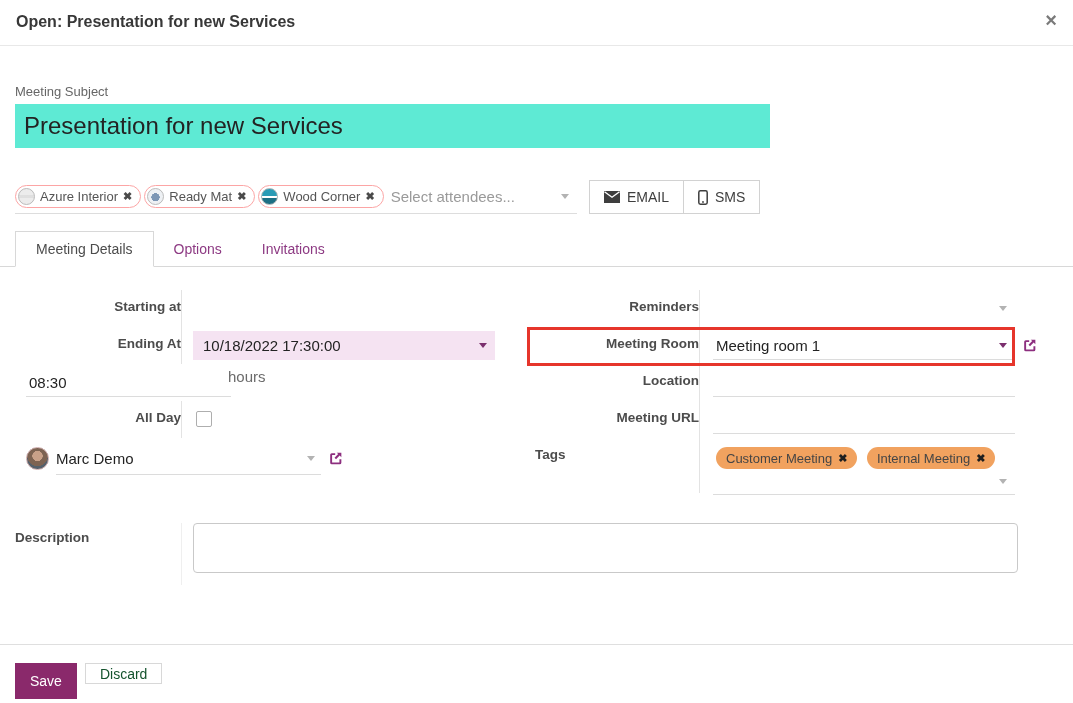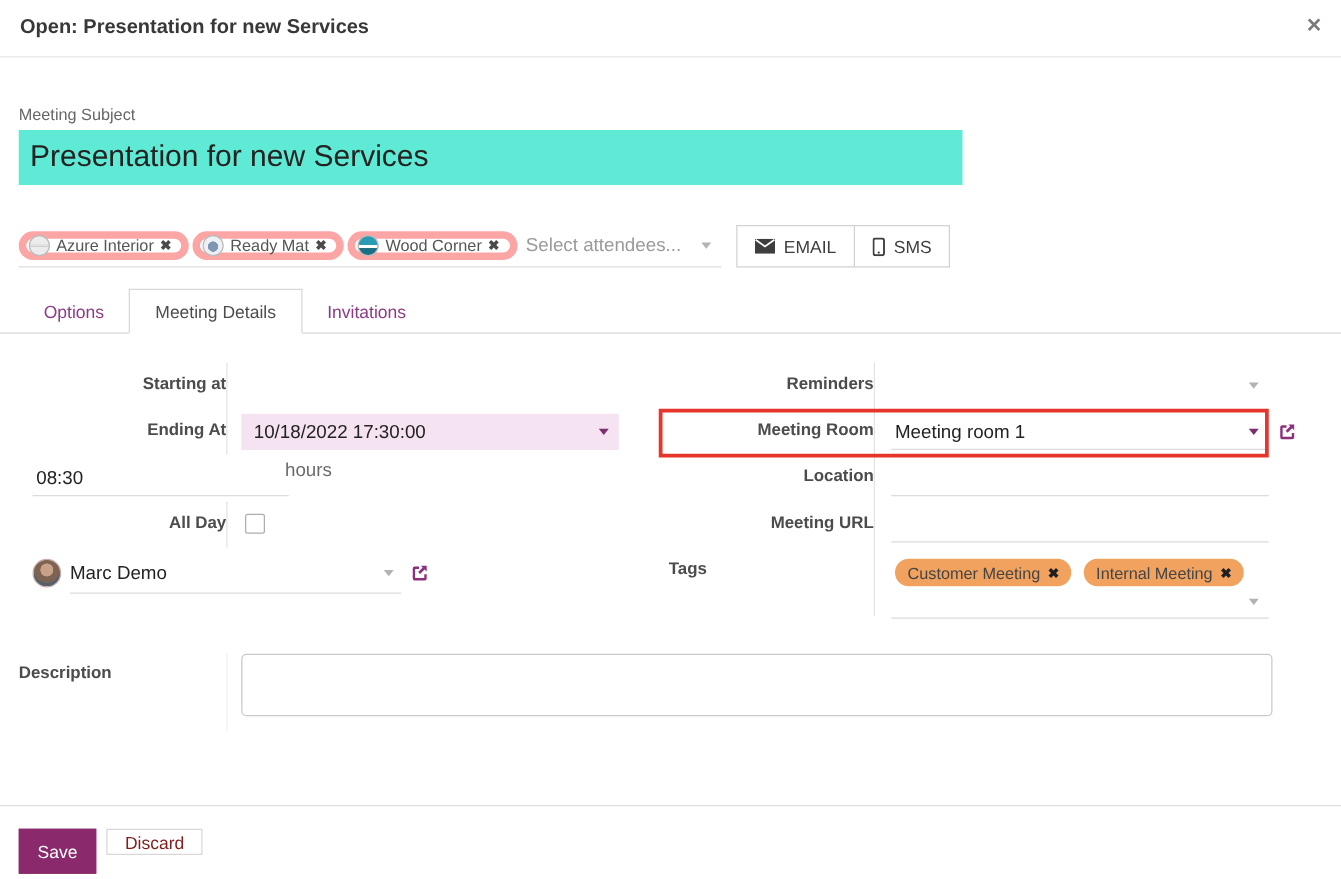--- a/index.html
+++ b/index.html
@@ -17,21 +17,21 @@
 
   .content { padding:0 15px; }
 
   
   .subject-label { margin-top:38px; font-size:13px; color:#666; height:16px; }
   .subject-box { margin-top:4px; width:755px; height:44px; background:#5eead4; font-size:24px; color:#232323; line-height:44px; padding-left:9px; white-space:nowrap; overflow:hidden; }
 
   
   .attendee-row { margin-top:32px; height:34px; display:flex; align-items:center; }
   .attendee-field { display:flex; align-items:center; width:562px; height:100%; border-bottom:1px solid #ddd; }
-  .pill { display:inline-flex; align-items:center; gap:5px; border:6px solid #fca5a5; border-radius:12px; height:23px; padding:0 8px 0 2px; margin-right:3px; font-size:13px; color:#555; background:#fff; white-space:nowrap; }
+  .pill { display:inline-flex; align-items:center; gap:5px; border:1px solid #fca5a5; border-radius:12px; height:23px; padding:0 8px 0 2px; margin-right:3px; font-size:13px; color:#555; background:#fff; white-space:nowrap; }
   .pill .avatar16 { width:17px; height:17px; border-radius:50%; border:1px solid #bbb; display:inline-block; }
   .av-azure { background:#ececec; background-image:linear-gradient(#ececec 40%, #d8d8d8 42%, #ececec 46%, #cfcfcf 55%, #ececec 58%); }
   .av-ready { background:#eef1f4; background-image:radial-gradient(circle at 50% 55%, #7d97b5 0 36%, #eef1f4 38%); }
   .av-wood  { background:#2a9bb5; background-image:linear-gradient(#2a9bb5 45%, #ffffff 46%, #ffffff 62%, #1d6f84 63%); }
   .pill-x { font-size:11px; color:#4a4a4a; font-weight:bold; cursor:pointer; }
   .attendee-placeholder { font-size:15px; color:#9a9a9a; margin-left:4px; }
   .caret { width:0; height:0; border-left:4px solid transparent; border-right:4px solid transparent; border-top:5px solid #b3b3b3; display:inline-block; }
   .attendee-caret { margin-left:auto; margin-right:8px; }
   .btn-group { display:flex; margin-left:12px; }
   .btn-white { display:inline-flex; align-items:center; gap:7px; background:#fff; border:1px solid #d2d2d2; color:#3e3e3e; font-size:14px; padding:0 14px; height:34px; cursor:pointer; font-family:"Liberation Sans",sans-serif; }
@@ -71,21 +71,21 @@
   .tags-field .caret { position:absolute; right:8px; bottom:10px; }
 
   
   .desc-row { display:flex; margin-top:30px; }
   .desc-row .lcell { padding-top:7px; height:62px; border-right:1px solid #efefef; }
   .desc-textarea { margin-left:11px; width:825px; height:50px; border:1px solid #c9c9c9; border-radius:4px; resize:none; font-family:"Liberation Sans",sans-serif; font-size:14px; padding:6px; color:#333; outline:none; }
 
   
   .footer { margin-top:59px; border-top:1px solid #dfdfdf; padding:18px 15px 0; display:flex; gap:8px; }
   .btn-save { background:#8a296b; color:#fff; border:1px solid #8a296b; font-size:14px; padding:0 14px; height:36px; cursor:pointer; font-family:"Liberation Sans",sans-serif; }
-  .btn-discard { background:#fff; color:#7f1d1d; border:1px solid #d8d8d8; font-size:14px; padding:0 14px; height:21px; cursor:pointer; font-family:"Liberation Sans",sans-serif; }
+  .btn-discard { background:#fff; color:#14532d; border:1px solid #d8d8d8; font-size:14px; padding:0 14px; height:21px; cursor:pointer; font-family:"Liberation Sans",sans-serif; }
 
   
   .annotation { position:absolute; left:527px; top:327px; width:488px; height:39px; border:3px solid #e6352b; pointer-events:none; z-index:6; }
 
   .dropdown-caret-purple { border-top-color:#7b2f6e !important; }
   svg { display:block; }
 </style>
 </head>
 <body>
 
@@ -133,22 +133,22 @@
           <svg width="10" height="15" viewBox="0 0 10 15">
             <rect x="0.8" y="0.8" width="8.4" height="13.4" rx="1.6" fill="none" stroke="#3e3e3e" stroke-width="1.5"></rect>
             <circle cx="5" cy="12" r="0.9" fill="#3e3e3e"></circle>
           </svg>
           <span>SMS</span>
         </button>
       </div>
     </div>
 
     <div class="tabs">
+      <div class="tab active">Meeting Details</div>
       <div class="tab link">Options</div>
-      <div class="tab active">Meeting Details</div>
       <div class="tab link">Invitations</div>
     </div>
 
     <div class="form-area">
 
       <div class="col-left">
         <div class="frow h37">
           <div class="lcell">Starting at</div>
         </div>
         <div class="frow h37">

